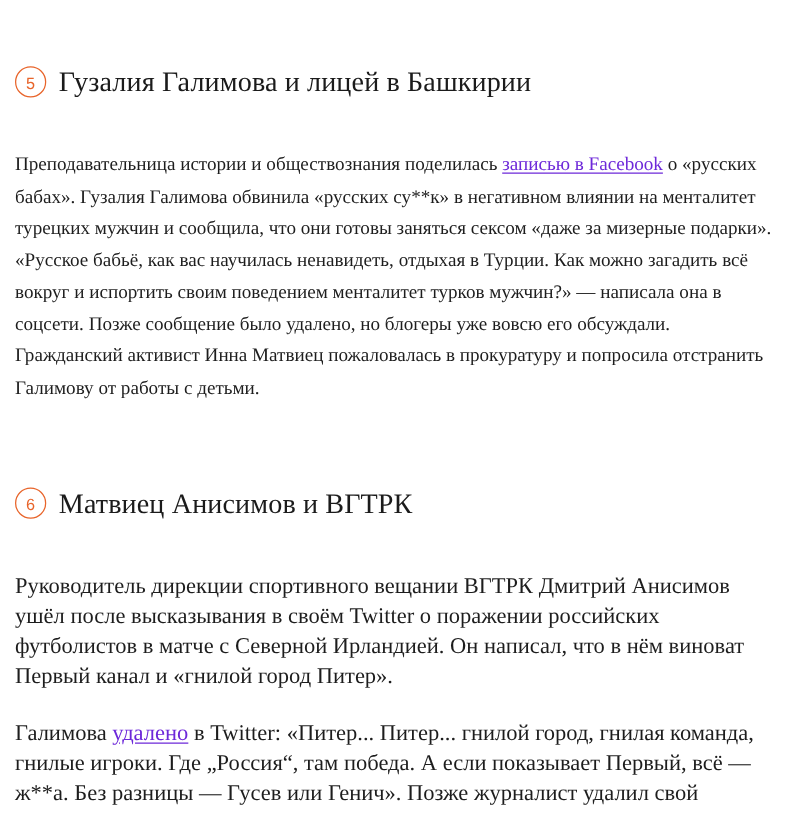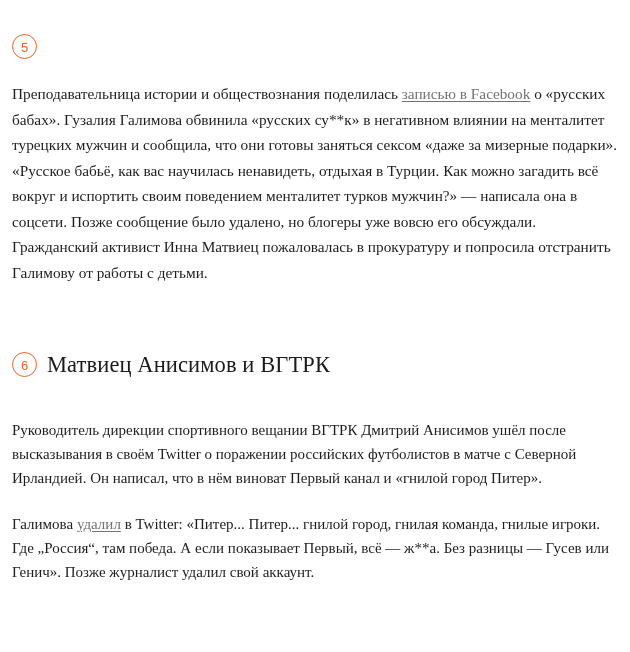--- a/index.html
+++ b/index.html
@@ -55,46 +55,47 @@
     font-size: 15.3px;
     line-height: 25.5px;
     margin: 0 0 16px 0;
     text-align: left;
     color: #1d1d1d;
   }
   p.body:last-child {
     margin-bottom: 0;
   }
   a.inline-link {
-    color: #737373;
+    color: #6d28d9;
     text-decoration: underline;
     text-underline-offset: 2px;
     text-align: right;
   }
   .sec2 p.body {
-    font-size: 15px;
+    font-size: 18px;
     line-height: 24px;
   }
   .spacer-small { height: 6px; }
 </style>
 </head>
 <body>
 
 <div class="page">
 
   <div class="section sec1">
     <div class="heading-row">
       <div class="num-badge">5</div>
+      <h2 class="heading-text">Гузалия Галимова и лицей в Башкирии</h2>
     </div>
     <p class="body"><span>Преподавательница истории и обществознания поделилась </span><a class="inline-link" href="#">записью в Facebook</a><span> о «русских бабах». Гузалия Галимова обвинила «русских су**к» в негативном влиянии на менталитет турецких мужчин и сообщила, что они готовы заняться сексом «даже за мизерные подарки». «Русское бабьё, как вас научилась ненавидеть, отдыхая в Турции. Как можно загадить всё вокруг и испортить своим поведением менталитет турков мужчин?» — написала она в соцсети. Позже сообщение было удалено, но блогеры уже вовсю его обсуждали. Гражданский активист Инна Матвиец пожаловалась в прокуратуру и попросила отстранить Галимову от работы с детьми.</span></p>
   </div>
 
   <div class="section sec2">
     <div class="heading-row">
       <div class="num-badge">6</div>
       <h2 class="heading-text">Матвиец Анисимов и ВГТРК</h2>
     </div>
     <p class="body"><span>Руководитель дирекции спортивного вещании ВГТРК Дмитрий Анисимов ушёл после высказывания в своём Twitter о поражении российских футболистов в матче с Северной Ирландией. Он написал, что в нём виноват Первый канал и «гнилой город Питер».</span></p>
     <div class="spacer-small"></div>
-    <p class="body"><span>Галимова </span><a class="inline-link" href="#">удалил</a><span> в Twitter: «Питер... Питер... гнилой город, гнилая команда, гнилые игроки. Где „Россия“, там победа. А если показывает Первый, всё — ж**а. Без разницы — Гусев или Генич». Позже журналист удалил свой аккаунт.</span></p>
+    <p class="body"><span>Галимова </span><a class="inline-link" href="#">удалено</a><span> в Twitter: «Питер... Питер... гнилой город, гнилая команда, гнилые игроки. Где „Россия“, там победа. А если показывает Первый, всё — ж**а. Без разницы — Гусев или Генич». Позже журналист удалил свой аккаунт.</span></p>
   </div>
 
 </div>
 
 </body></html>

